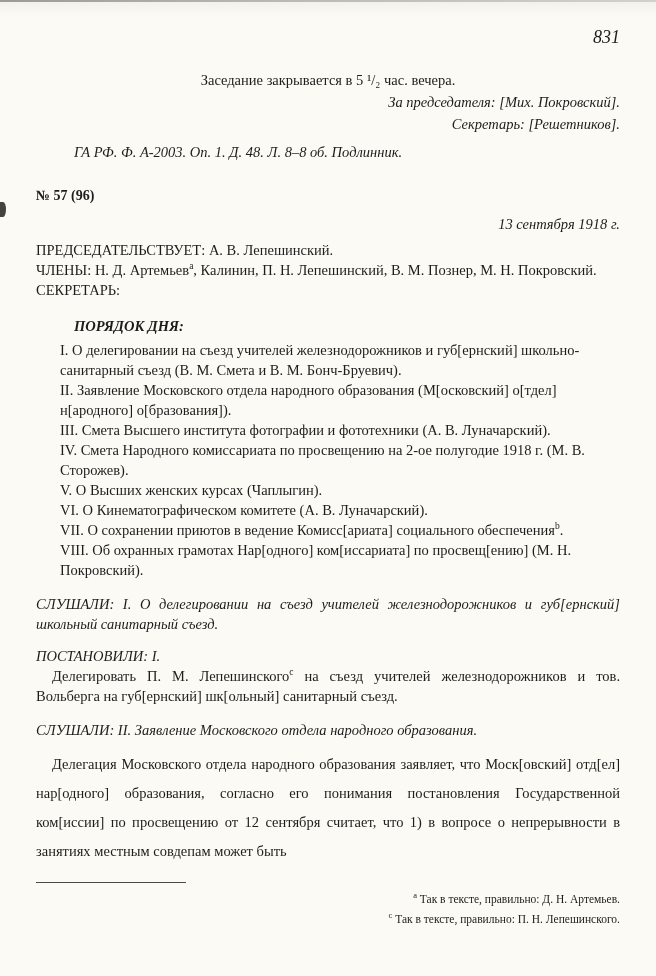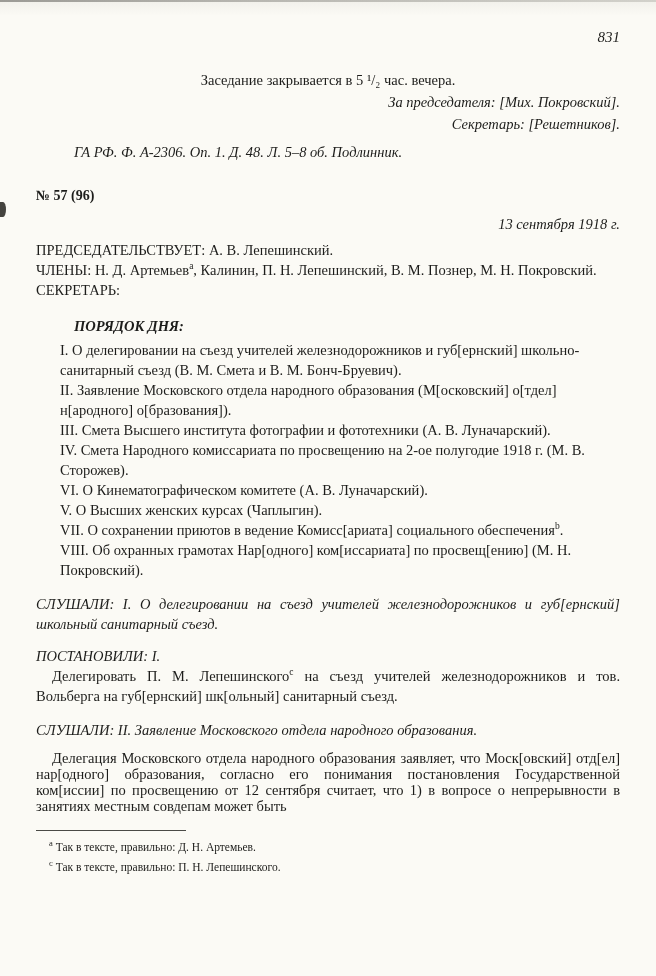--- a/index.html
+++ b/index.html
@@ -26,35 +26,35 @@
   }
   .content {
     position:absolute; inset:0;
     padding:28px 36px 0 36px;
     font-size:14.5px; line-height:20px;
   }
   .it { }
   .justify { text-align:justify; }
   sup.fnref { font-size:9.5px; vertical-align:super; line-height:0; }
 
-  .page-number { font-size:15px; line-height:18px; text-align:right; font-style:italic; }
+  .page-number { font-size:18px; line-height:18px; text-align:right; font-style:italic; }
   .closing { margin-top:24px; text-align:center; }
   .sig { margin-top:2px; text-align:right; font-style:italic; }
   .archive { margin-top:8px; font-style:italic; padding-left:38px; }
   .doc-number { margin-top:24px; font-weight:bold; font-size:14px; }
   .doc-date { margin-top:8px; text-align:right; font-style:italic; }
   .chair-line { margin-top:6px; }
   .agenda-title { margin-top:16px; padding-left:38px; font-style:italic; font-weight:bold; }
   .agenda-list { margin-top:4px; padding-left:24px; padding-right:4px; }
   .agenda-item { line-height:20px; }
   .heard { margin-top:14px; font-style:italic; text-align:justify; }
   .resolved-label { margin-top:12px; font-style:italic; }
   .resolved-text { text-indent:16px; text-align:justify; }
-  .paragraph { margin-top:10px; text-indent:16px; text-align:justify; line-height:16px; }
-  .footnotes { margin-top:16px; }
+  .paragraph { margin-top:10px; text-indent:16px; text-align:justify; line-height:29px; }
+  .footnotes { margin-top:16px;text-align:right; }
   .fn-rule { width:150px; border-top:1px solid #4a4a46; margin-bottom:7px; }
   .footnote { font-size:11.5px; line-height:19.5px; padding-left:13px; }
   .footnote sup.fnref { font-size:8.5px; }
 </style>
 </head>
 <body>
 
 <div class="page">
   <div class="top-edge"></div>
   <div class="ink-mark"></div>
@@ -67,21 +67,21 @@
 
     <p class="sig">
       <span>За председателя:</span>
       <span>[Мих. Покровский].</span>
     </p>
     <p class="sig">
       <span>Секретарь:</span>
       <span>[Решетников].</span>
     </p>
 
-    <p class="archive">ГА РФ. Ф. А-2306. Оп. 1. Д. 48. Л. 5–8 об. Подлинник.</p>
+    <p class="archive">ГА РФ. Ф. А-2003. Оп. 1. Д. 48. Л. 8–8 об. Подлинник.</p>
 
     <p class="doc-number">№ 57 (96)</p>
     <p class="doc-date">13 сентября 1918 г.</p>
 
     <p class="chair-line">
       <span class="it">ПРЕДСЕДАТЕЛЬСТВУЕТ:</span>
       <span>А. В. Лепешинский.</span>
     </p>
 
     <p class="members justify">
@@ -91,22 +91,22 @@
 
     <p class="secretary it">СЕКРЕТАРЬ:</p>
 
     <p class="agenda-title">ПОРЯДОК ДНЯ:</p>
 
     <div class="agenda-list">
         <div class="agenda-item"><span>I. О делегировании на съезд учителей железнодорожников и губ[ернский] школьно-санитарный съезд </span><span class="it">(В. М. Смета и В. М. Бонч-Бруевич)</span><span>.</span></div>
         <div class="agenda-item"><span>II. Заявление Московского отдела народного образования </span><span class="it">(М[осковский] о[тдел] н[ародного] о[бразования])</span><span>.</span></div>
         <div class="agenda-item"><span>III. Смета Высшего института фотографии и фототехники </span><span class="it">(А. В. Луначарский)</span><span>.</span></div>
         <div class="agenda-item"><span>IV. Смета Народного комиссариата по просвещению на 2-ое полугодие 1918 г. </span><span class="it">(М. В. Сторожев)</span><span>.</span></div>
+        <div class="agenda-item"><span>V. О Высших женских курсах </span><span class="it">(Чаплыгин)</span><span>.</span></div>
         <div class="agenda-item"><span>VI. О Кинематографическом комитете </span><span class="it">(А. В. Луначарский)</span><span>.</span></div>
-        <div class="agenda-item"><span>V. О Высших женских курсах </span><span class="it">(Чаплыгин)</span><span>.</span></div>
         <div class="agenda-item"><span>VII. О сохранении приютов в ведение Комисс[ариата] социального обеспечения</span><sup class="fnref">b</sup><span>.</span></div>
         <div class="agenda-item"><span>VIII. Об охранных грамотах Нар[одного] ком[иссариата] по просвещ[ению] </span><span class="it">(М. Н. Покровский)</span><span>.</span></div>
       </div>
 
     <p class="heard">СЛУШАЛИ: I. О делегировании на съезд учителей железнодорожников и губ[ернский] школьный санитарный съезд.</p>
 
     <p class="resolved-label">ПОСТАНОВИЛИ: I.</p>
 
     <p class="resolved-text">
       <span>Делегировать П. М. Лепешинского</span><sup class="fnref">c</sup><span> на съезд учителей железнодорожников и тов. Вольберга на губ[ернский] шк[ольный] санитарный съезд.</span>

